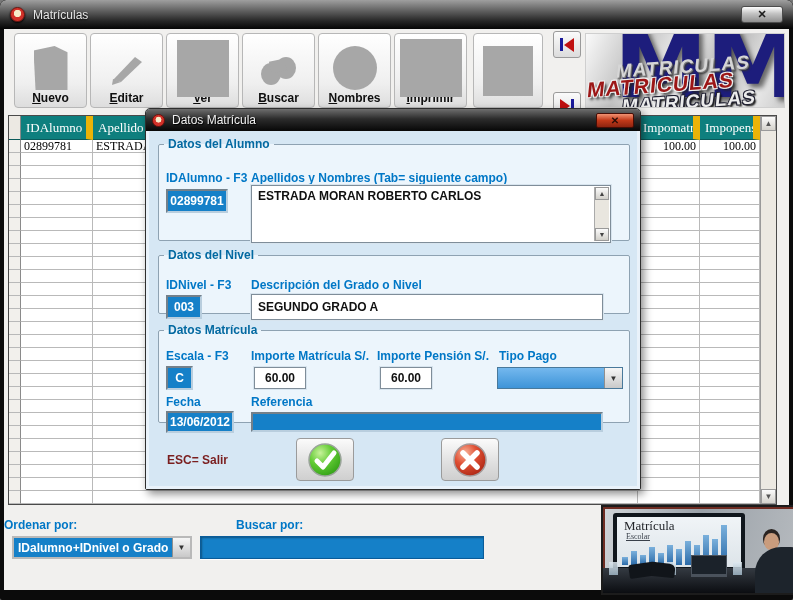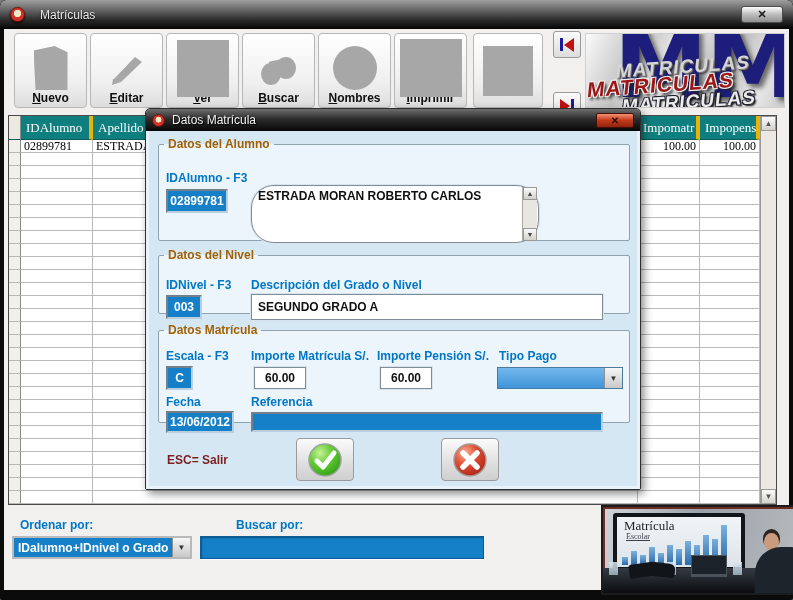--- a/index.html
+++ b/index.html
@@ -5,21 +5,21 @@
   *{margin:0;padding:0;box-sizing:border-box;}
   html,body{background:#777;}
   body{font-family:"Liberation Sans",sans-serif;}
   #app{position:relative;width:793px;height:600px;background:#0b0b0b;overflow:hidden;border-radius:6px 6px 2px 2px;}
 
   
   .titlebar{position:absolute;left:0;top:0;width:100%;height:29px;display:flex;align-items:center;padding:0 10px;
     background:linear-gradient(#9f9f9f,#5f5f5f 38%,#272727 72%,#050505);border-radius:6px 6px 0 0;}
   .app-icon{width:15px;height:15px;border-radius:50%;border:1px solid #6d120d;
     background:radial-gradient(circle at 50% 42%,#f7ecc9 0 34%,#d23129 40%);box-shadow:0 1px 2px #000;}
-  .titlebar-text{color:#e6e6e6;font-size:12px;margin-left:15px;text-shadow:0 1px 2px #000;}
+  .titlebar-text{color:#e6e6e6;font-size:12px;margin-left:8px;text-shadow:0 1px 2px #000;}
   .win-close{margin-left:auto;width:42px;height:17px;border-radius:3px;border:1px solid #4c4c4c;
     background:linear-gradient(#fdfdfd,#c2c2c2 45%,#8f8f8f);color:#1d1d1d;font-size:11px;font-weight:bold;
     display:flex;align-items:center;justify-content:center;}
 
   
   .win-body{position:absolute;left:4px;top:29px;width:785px;height:561px;background:#f1f0ee;}
 
   
   .tb-btn{position:absolute;top:4px;width:73px;height:75px;border:1px solid #b7b7b7;border-radius:4px;
     background:linear-gradient(#ffffff,#efefef 68%,#dddddd);display:flex;align-items:flex-end;justify-content:center;padding-bottom:2px;}
@@ -50,21 +50,21 @@
   .logo-w1{top:22px;left:30px;font-size:19px;color:#d6d6d6;text-shadow:1px 1px 0 #777,2px 2px 2px #333;}
   .logo-w2{top:39px;left:1px;font-size:21px;color:#9c1616;
     text-shadow:-1px -1px 0 #eee,1px -1px 0 #eee,-1px 1px 0 #eee,1px 1px 0 #eee,3px 3px 3px #222;}
   .logo-w3{top:57px;left:36px;font-size:19px;color:#ececec;
     text-shadow:-1px -1px 0 #223,1px -1px 0 #223,-1px 1px 0 #223,2px 2px 2px #000;}
 
   
   .grid{position:absolute;left:4px;top:86px;width:769px;height:390px;background:#fff;border:1px solid #4a4a4a;overflow:hidden;}
   .grid-header{display:flex;height:24px;}
   .hc{background:#0e7f7e;color:#fff;font-family:"Liberation Serif",serif;font-size:13px;display:flex;align-items:center;
-    padding-left:5px;border-right:4px solid #eab308;border-bottom:1px solid #0a5a5a;overflow:hidden;white-space:nowrap;}
+    padding-left:5px;border-right:7px solid #eab308;border-bottom:1px solid #0a5a5a;overflow:hidden;white-space:nowrap;}
   .hc.sel{width:12px;background:#ece9e3;border-right:1px solid #8a8a8a;padding:0;}
   .c1{width:72px;} .c2{width:545px;} .c3{width:62px;} .c4{width:60px;}
   .grid-row{display:flex;height:13px;}
   .gc{font-family:"Liberation Serif",serif;font-size:12px;line-height:12px;color:#000;padding:0 3px;
     border-right:1px solid #b9b9b9;border-bottom:1px solid #b9b9b9;overflow:hidden;white-space:nowrap;}
   .gc.sel{width:12px;background:#f2f0ec;border-right:1px solid #8a8a8a;}
   .gc.c3,.gc.c4{text-align:right;}
   .vscroll{position:absolute;right:0;top:0;bottom:0;width:16px;background:#ece9e2;border-left:1px solid #9a9a9a;}
   .sb-btn{position:absolute;left:0;width:15px;height:15px;border:1px solid #9a9a9a;background:linear-gradient(#fbfbfb,#d4d2cc);
     color:#555;font-size:8px;display:flex;align-items:center;justify-content:center;}
@@ -106,21 +106,21 @@
     background:linear-gradient(#6e6e6e,#2c2c2c 45%,#070707);}
   .dlg-icon{width:13px;height:13px;border-radius:50%;border:1px solid #6d120d;
     background:radial-gradient(circle at 50% 42%,#f7ecc9 0 32%,#d23129 38%);}
   .dlg-title-text{color:#f0f0f0;font-size:12px;margin-left:7px;text-shadow:1px 1px 1px #000;}
   .dlg-close{margin-left:auto;width:38px;height:15px;border-radius:2px;border:1px solid #480d05;
     background:linear-gradient(#f29272,#c33a1a 48%,#8e2410);color:#2a0c06;font-size:10px;font-weight:bold;
     display:flex;align-items:center;justify-content:center;}
   .dlg-body{position:absolute;left:0;top:22px;right:0;bottom:0;background:#d6e7f4;border:3px solid #e9f2fa;border-top:none;}
 
   fieldset.group{position:absolute;left:9px;width:472px;border:1px solid #8ea2b2;border-radius:2px;background:#ecf5fc;min-inline-size:0;}
-  fieldset.group legend{font-size:12px;font-weight:bold;color:#a16207;padding:0 4px;margin-left:5px;}
+  fieldset.group legend{font-size:12px;font-weight:bold;color:#0369a1;padding:0 4px;margin-left:5px;}
   .g-alumno{top:6px;height:104px;} .g-nivel{top:117px;height:66px;} .g-matricula{top:192px;height:100px;}
   .f-label{position:absolute;font-size:12px;font-weight:bold;color:#0077c6;white-space:nowrap;}
   .blue-box{position:absolute;background:#1580c8;border:2px inset #b9cede;color:#fff;font-size:12px;font-weight:bold;
     display:flex;align-items:center;justify-content:center;}
   .white-box{position:absolute;background:#fff;border:1px solid #7f8d99;box-shadow:0 0 0 1px #d7e4ee;
     color:#101010;font-size:12px;font-weight:bold;display:flex;align-items:center;padding-left:6px;}
   .ta{align-items:flex-start;padding-top:3px;padding-right:18px;}
   .ta-scroll{position:absolute;right:1px;top:1px;bottom:1px;width:15px;background:#e9e6df;border-left:1px solid #aaa;}
   .ta-btn{position:absolute;left:0;width:14px;height:13px;border:1px solid #999;background:linear-gradient(#fbfbfb,#d2d0ca);
     color:#444;font-size:7px;display:flex;align-items:center;justify-content:center;}
@@ -415,21 +415,21 @@
             <div class="gc c3"></div>
             <div class="gc c4"></div>
           </div>
         </div>
       <div class="vscroll">
         <div class="sb-btn sb-up">▲</div>
         <div class="sb-btn sb-down">▼</div>
       </div>
     </div>
 
-    <span class="ctl-label" style="left:16px;top:489px;">Ordenar por:</span>
+    <span class="ctl-label" style="left:0;top:489px;">Ordenar por:</span>
     <div class="ordenar-combo">
       <span class="val">IDalumno+IDnivel o Grado</span>
       <span class="combo-arrow">▼</span>
     </div>
     <span class="ctl-label" style="left:196px;top:489px;margin-left:36px;">Buscar por:</span>
     <div class="buscar-input blue-field"></div>
 
     <div class="photo">
       <div class="tv">
         <div class="tv-screen">
@@ -469,22 +469,23 @@
       <span class="dlg-title-text">Datos Matrícula</span>
       <div class="dlg-close">
         <span>✕</span>
       </div>
     </div>
     <div class="dlg-body">
 
       <fieldset class="group g-alumno">
         <legend>Datos del Alumno</legend>
         <span class="f-label" style="left:7px;top:20px;">IDAlumno - F3</span>
+        <span class="f-label" style="left:92px;top:20px;">Apellidos y Nombres (Tab= siguiente campo)</span>
         <div class="blue-box" style="left:7px;top:38px;width:62px;height:24px;">02899781</div>
-        <div class="white-box ta" style="left:92px;top:34px;width:288px;height:58px;border-radius:23px;">
+        <div class="white-box ta" style="left:92px;top:34px;width:360px;height:58px;">
           <span>ESTRADA MORAN ROBERTO CARLOS</span>
           <span class="ta-scroll">
             <span class="ta-btn ta-up">▲</span>
             <span class="ta-btn ta-down">▼</span>
           </span>
         </div>
       </fieldset>
 
       <fieldset class="group g-nivel">
         <legend>Datos del Nivel</legend>

